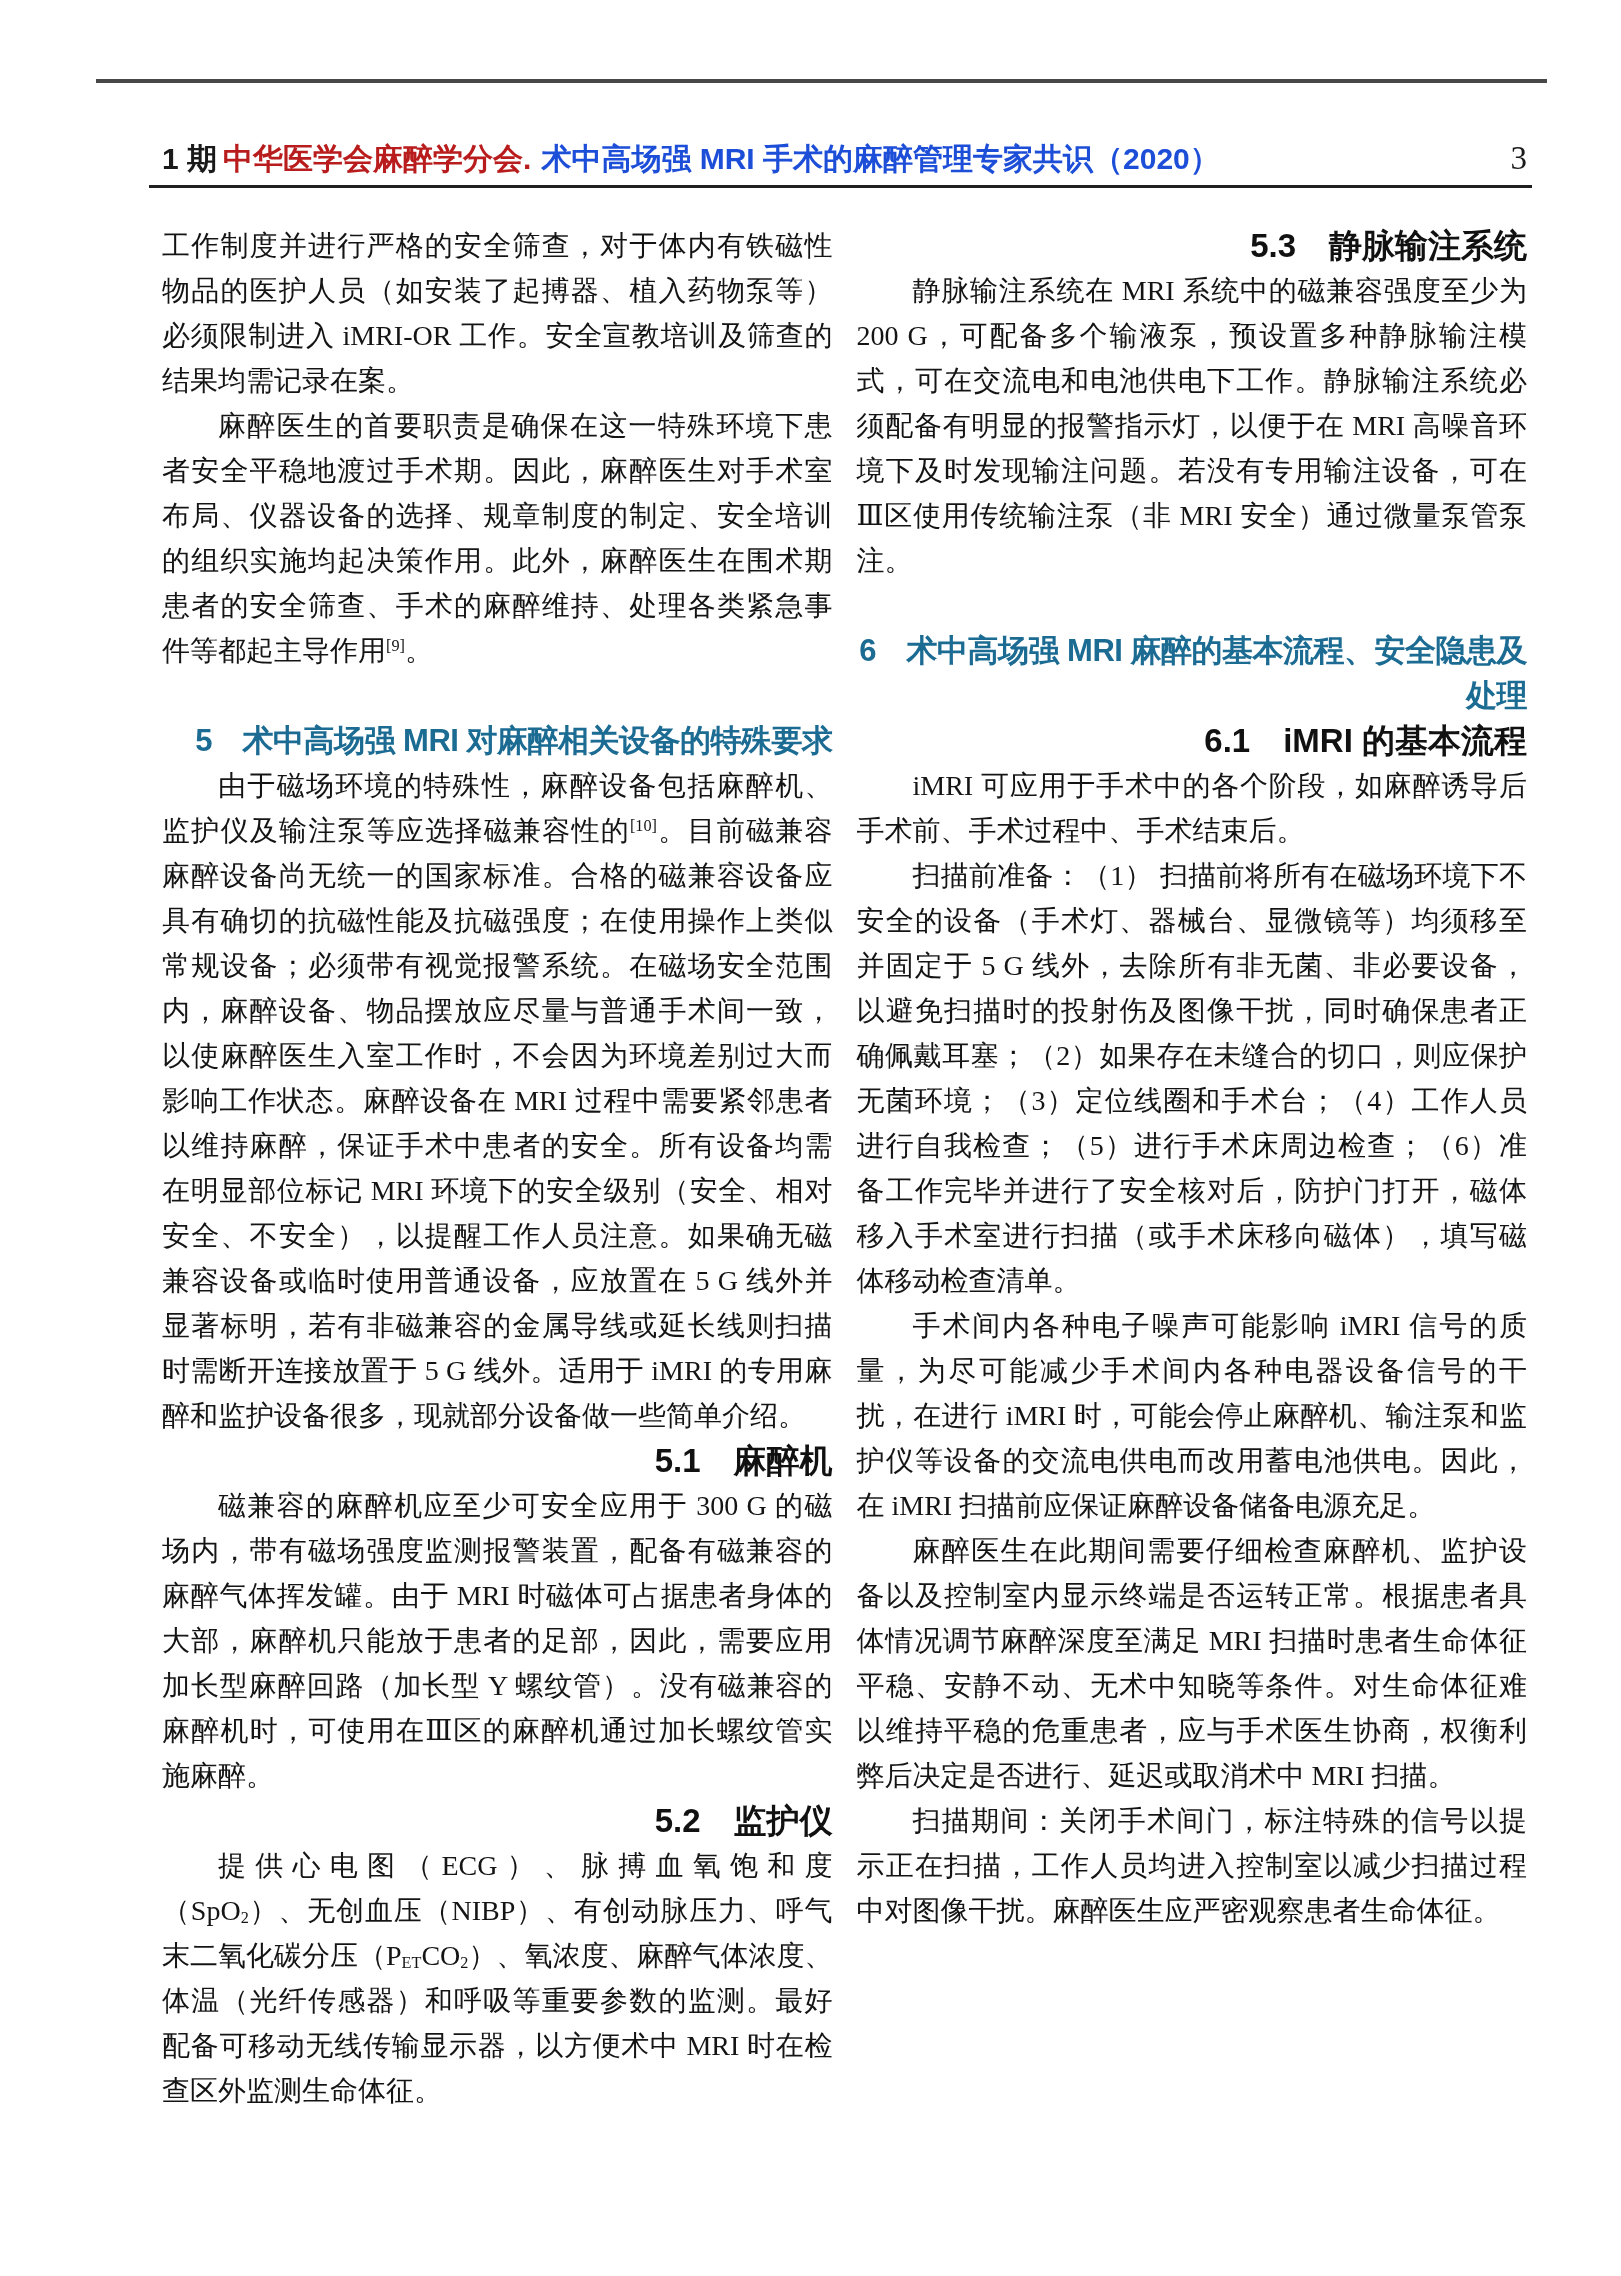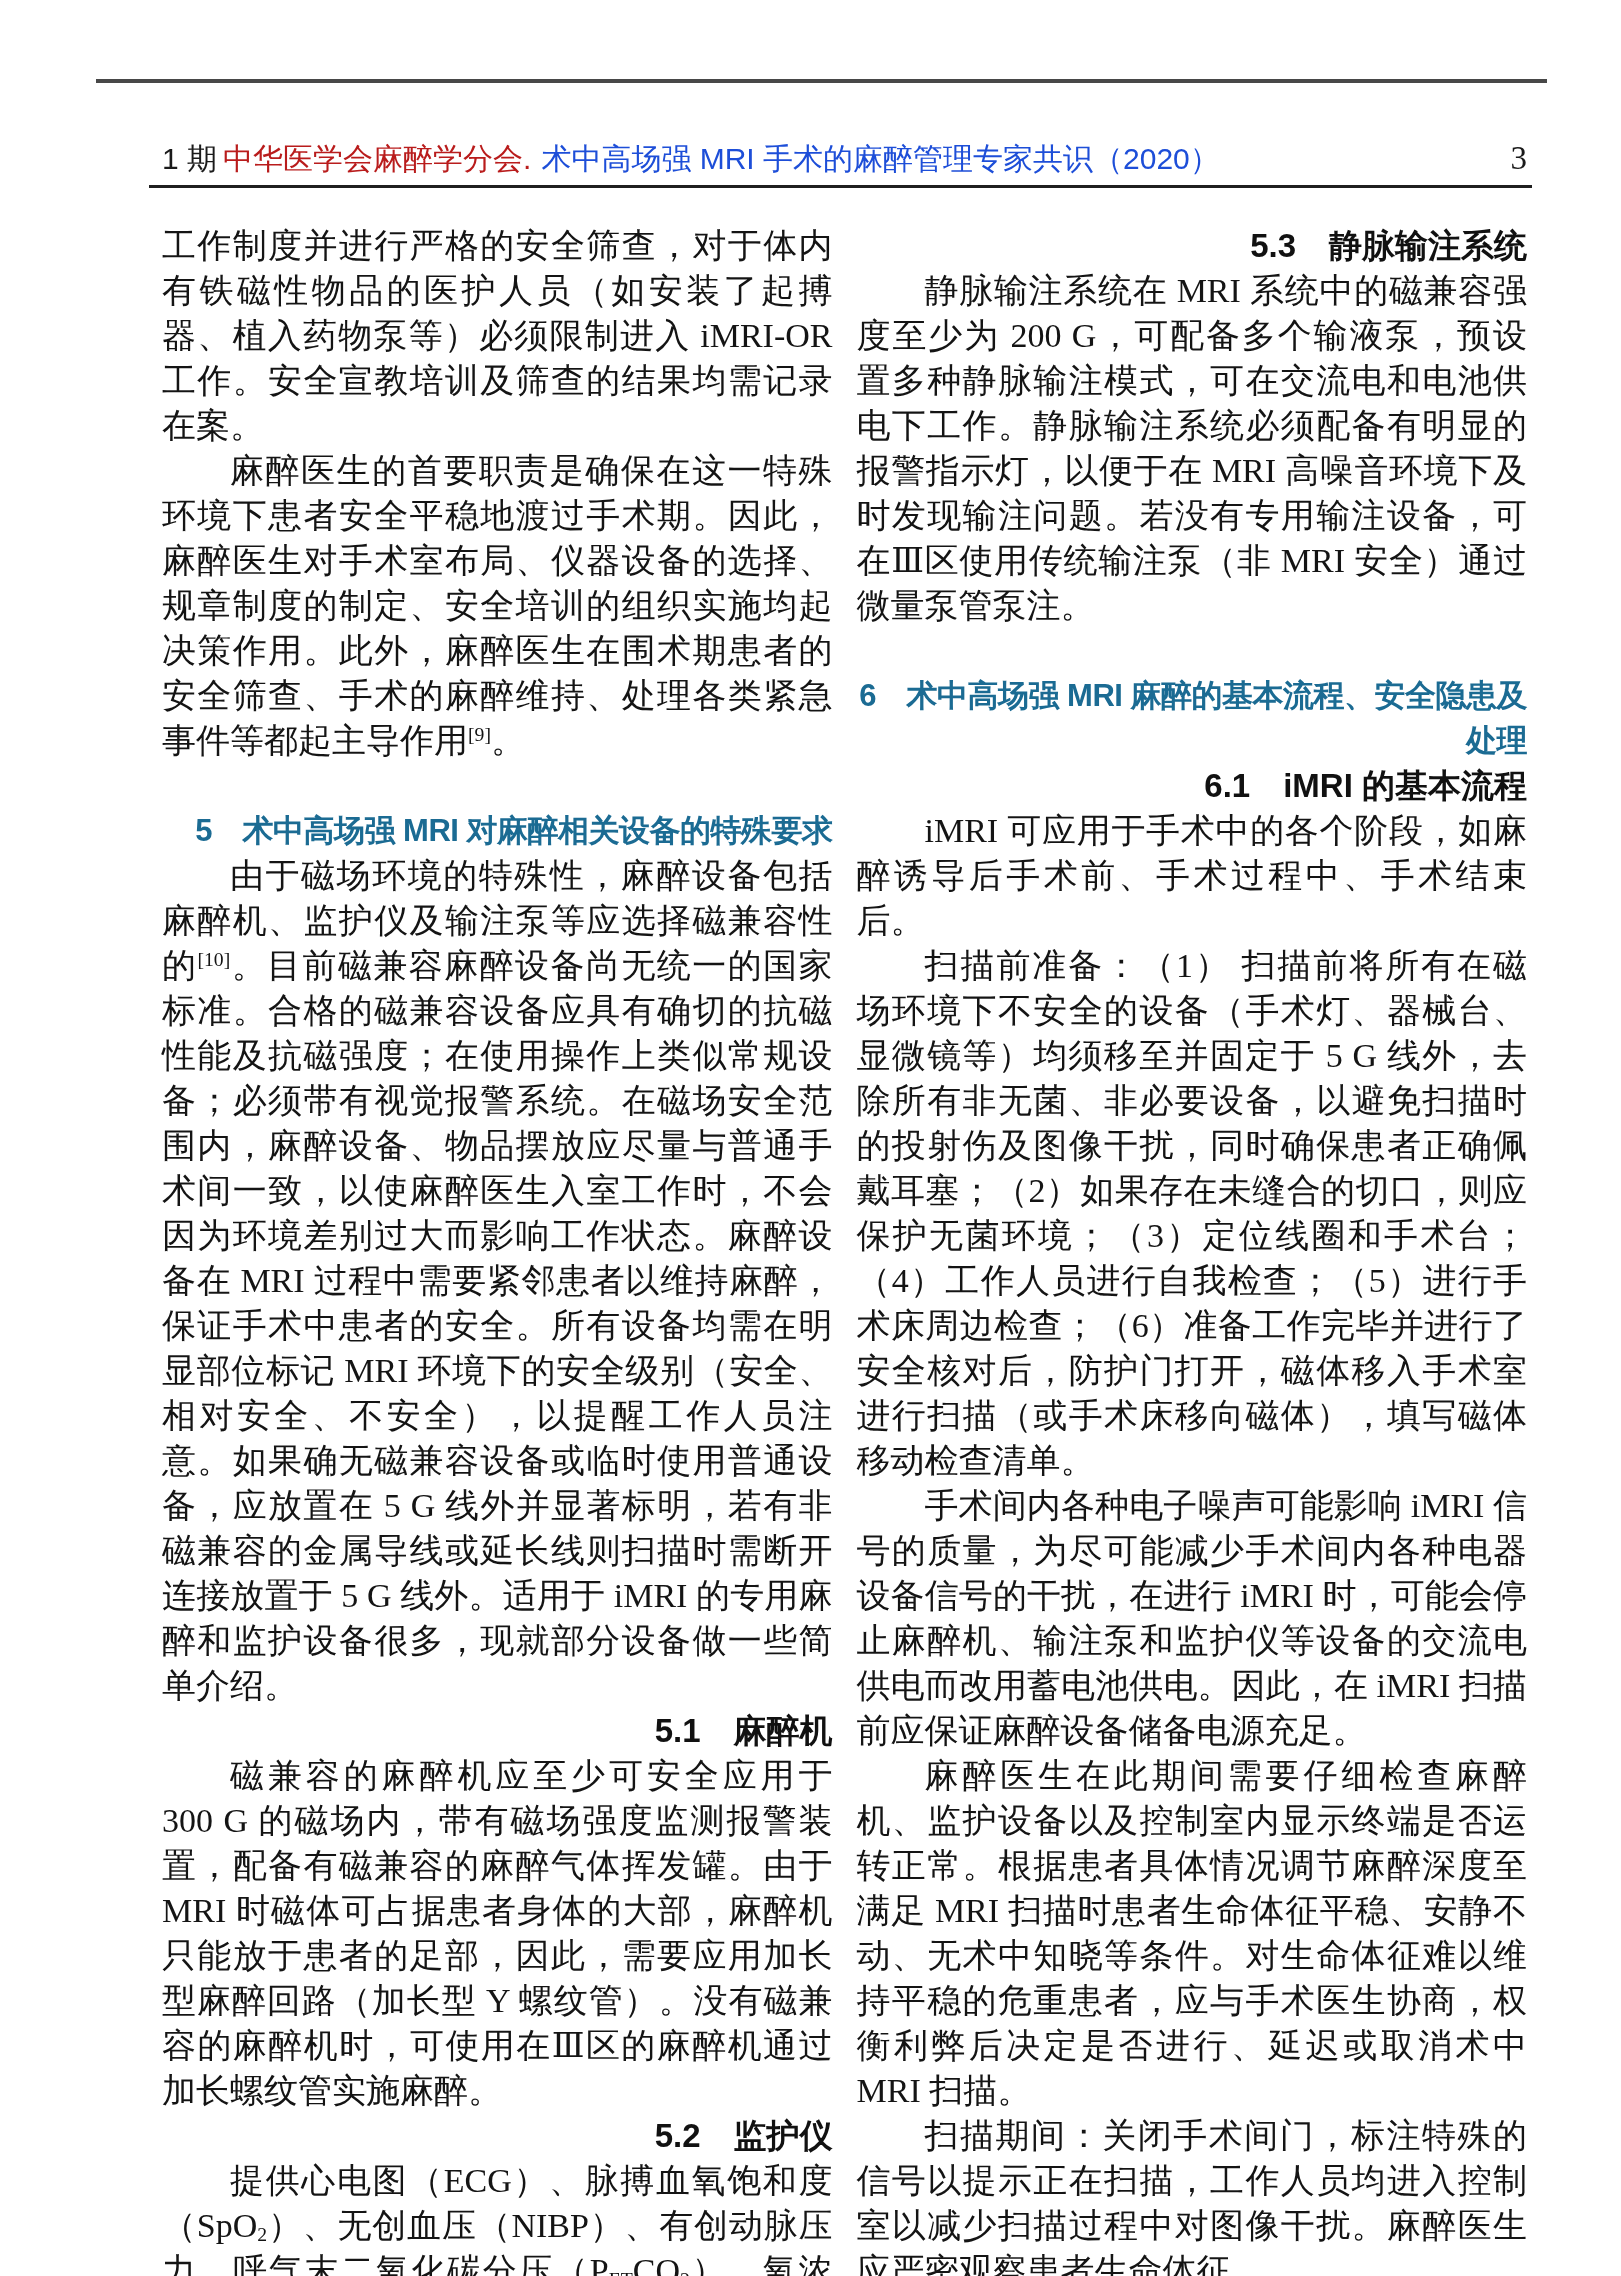--- a/index.html
+++ b/index.html
@@ -14,40 +14,40 @@
   .scan-line{
     position:absolute;top:79px;left:96px;width:1451px;height:4px;
     background:#343434;opacity:.9;
   }
   .running-head{
     position:absolute;top:140px;left:162px;width:1365px;
     display:flex;justify-content:space-between;align-items:baseline;
     font-family:"Liberation Sans","DejaVu Sans",sans-serif;
     font-size:30px;line-height:36px;white-space:nowrap;
   }
-  .rh-left{display:flex;align-items:center;}
+  .rh-left{display:flex;align-items:center;font-weight:bold;}
   .rh-issue{color:#1a1a1a;margin-right:6px;}
   .rh-society{color:#b91c1c;margin-right:10px;}
   .rh-title{color:#1d4ed8;}
   .rh-page{
     font-family:"Liberation Serif","DejaVu Serif",serif;
     font-size:33px;color:#1a1a1a;
   }
   .head-rule{
     position:absolute;top:185px;left:149px;width:1383px;height:3px;
     background:#1f1f1f;
   }
   .content{
     position:absolute;top:223px;left:162px;width:1365px;
     display:flex;gap:24px;
   }
   .col{flex:1;min-width:0;}
   .col p{
     margin:0;
-    font-size:34px;line-height:45px;
+    font-size:28px;line-height:45px;
     text-align:justify;text-justify:inter-ideograph;
     text-indent:2em;
     letter-spacing:0px;
   }
   .col p.cont{text-indent:0;}
   .section-h{
     margin:45px 0 0 0;
     color:#1B6B93;
     font-family:"Liberation Sans","DejaVu Sans",sans-serif;
     font-weight:700;

